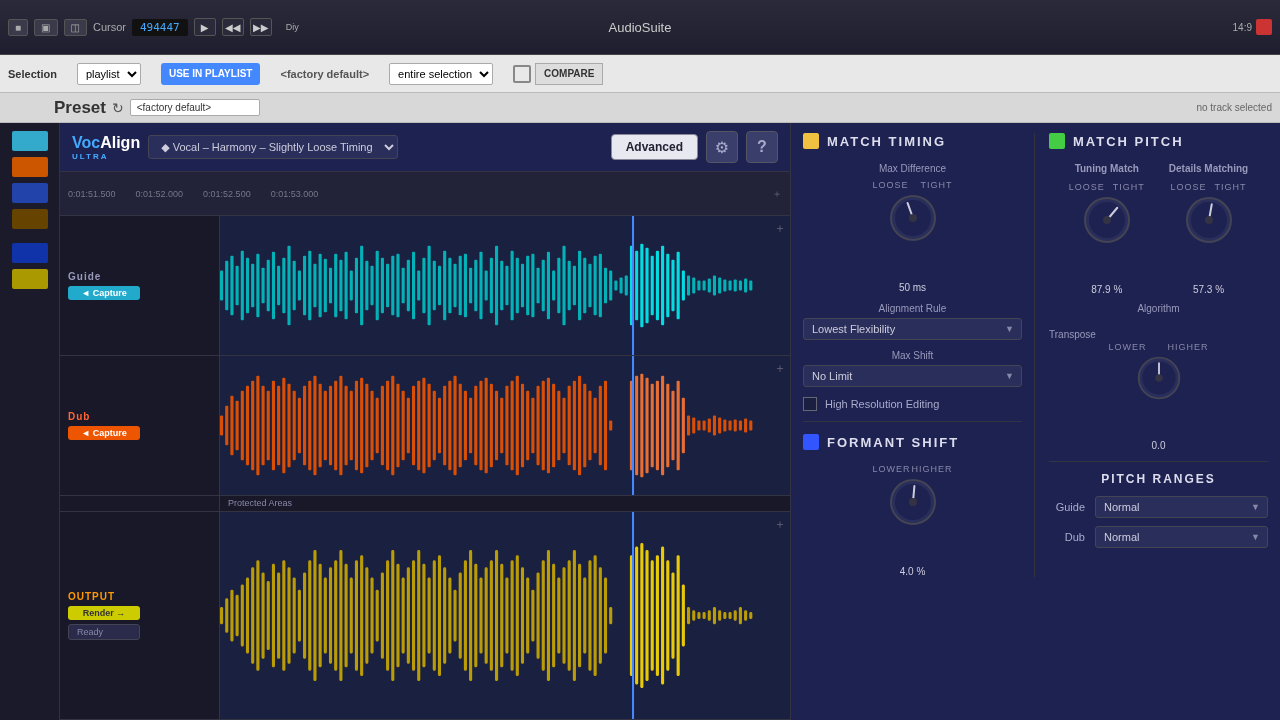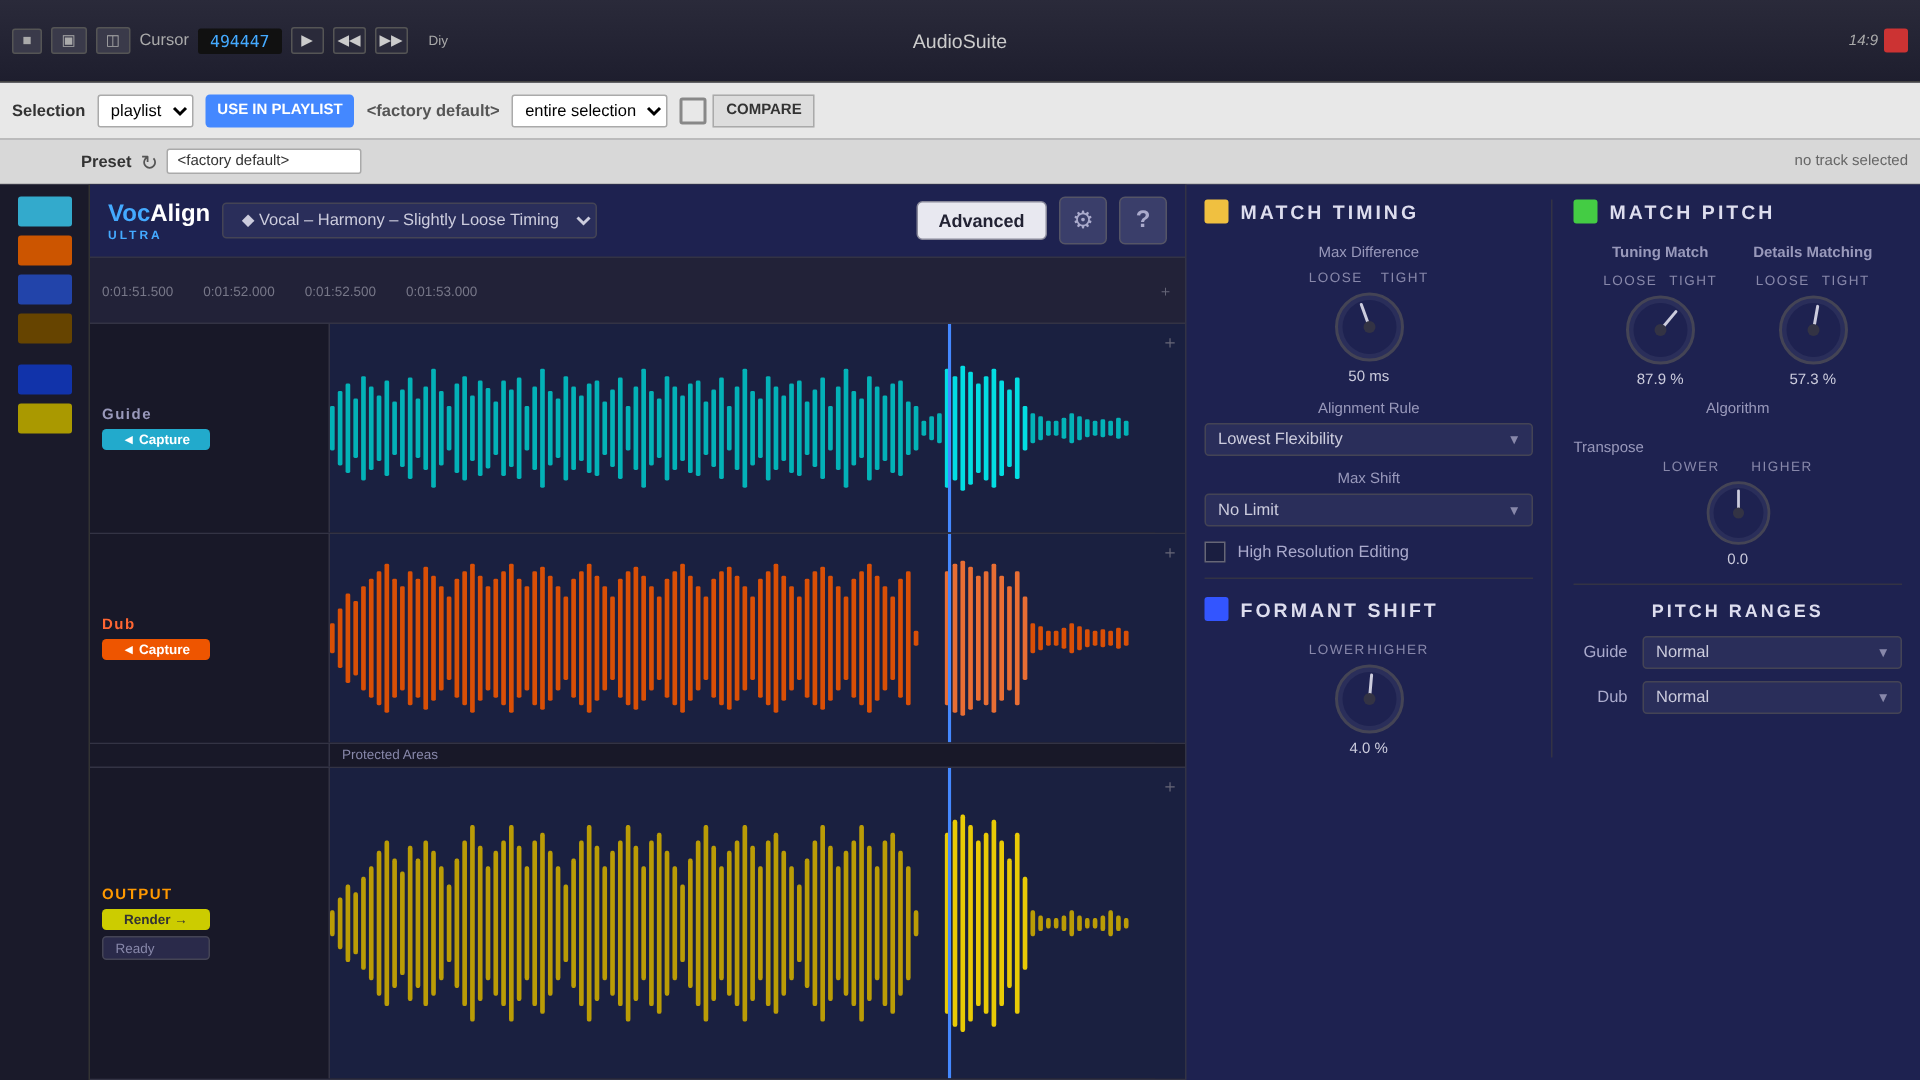--- a/index.html
+++ b/index.html
@@ -65,21 +65,21 @@
       justify-content: center;
     }
 
     
     .toolbar {
       background: #e8e8e8;
       height: 38px;
       display: flex;
       align-items: center;
       padding: 0 8px;
-      gap: 8px;
+      gap: 20px;
       border-bottom: 1px solid #bbb;
     }
     .toolbar-label {
       font-size: 11px;
       color: #333;
       font-weight: bold;
     }
     .toolbar-dropdown {
       background: white;
       border: 1px solid #aaa;
@@ -232,20 +232,21 @@
       cursor: pointer;
     }
     .knob svg {
       width: 100%;
       height: 100%;
     }
     .knob-value {
       font-size: 10px;
       color: #ccd;
       text-align: right;
+      margin-top: 36px;
     }
     .knob-title {
       font-size: 10px;
       color: #99b;
       text-align: center;
       margin-bottom: 6px;
       font-weight: bold;
     }
 
     
@@ -480,21 +481,21 @@
     <div class="daw-btn">◫</div>
     <span style="color:#aaa;font-size:11px;">Cursor</span>
     <div class="daw-counter">494447</div>
     <div class="transport-btn">▶</div>
     <div class="transport-btn">◀◀</div>
     <div class="transport-btn">▶▶</div>
     <span style="color:#aaa;font-size:9px;margin-left:8px;">Diy</span>
   </div>
   <div class="daw-title">AudioSuite</div>
   <div style="margin-left:auto;display:flex;align-items:center;gap:4px;">
-    <span style="color:#aaa;font-size:10px;font-style:italic;">14:9</span>
+    <span style="color:#aaa;font-size:10px;">14:9</span>
     <div style="width:16px;height:16px;background:#cc3333;border-radius:2px;"></div>
   </div>
 </div>
 
 <div class="toolbar">
   <span class="toolbar-label">Selection</span>
   <select class="toolbar-dropdown">
     <option>playlist</option>
   </select>
   <button class="toolbar-btn">USE IN PLAYLIST</button>
@@ -503,21 +504,21 @@
     <option>entire selection</option>
   </select>
   <div style="display:flex;align-items:center;gap:4px;">
     <div style="width:18px;height:18px;border:2px solid #888;border-radius:2px;"></div>
     <button class="toolbar-compare">COMPARE</button>
   </div>
   <div class="spacer"></div>
 </div>
 
 <div class="preset-bar">
-  <span style="font-size:11px;color:#333;font-weight:bold;padding-left:46px;">Preset</span>
+  <span style="font-size:17px;color:#333;font-weight:bold;padding-left:46px;">Preset</span>
   <span class="preset-refresh">↻</span>
   <div class="preset-name">&lt;factory default&gt;</div>
   <div style="flex:1;"></div>
   <span style="font-size:10px;color:#666;">no track selected</span>
 </div>
 
 <div style="display:flex;width:100%;height:calc(720px - 55px - 38px - 30px);background:#1a1a2e;">
 
   <div style="width:60px;background:#1a1a2a;border-right:1px solid #333;display:flex;flex-direction:column;align-items:center;padding:8px 4px;gap:6px;">
     <div style="width:36px;height:20px;background:#33aacc;border-radius:2px;"></div>

